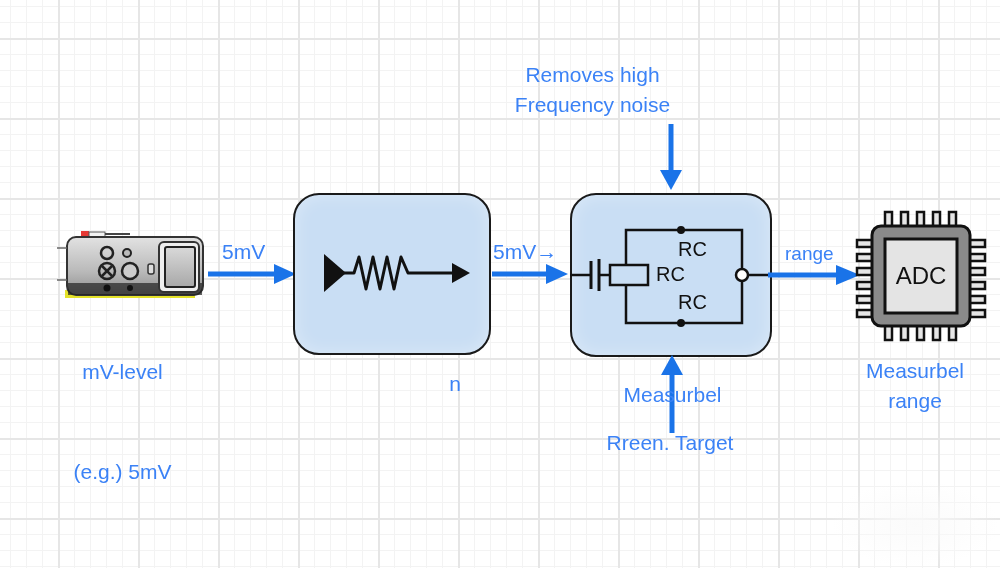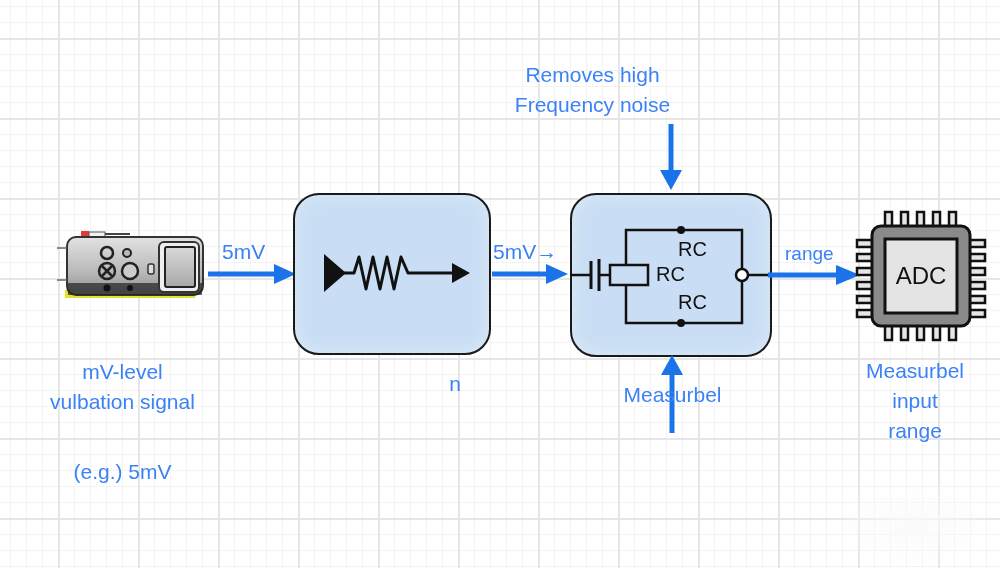--- a/index.html
+++ b/index.html
@@ -68,21 +68,20 @@
   <circle cx="75" cy="60" r="3" fill="#111"></circle>
   <rect x="93" y="36" width="6" height="10" rx="2" fill="#ddd" stroke="#333" stroke-width="1.5"></rect>
   <rect x="104" y="14" width="40" height="50" rx="5" fill="#eee" stroke="#333" stroke-width="2"></rect>
   <rect x="110" y="19" width="30" height="40" rx="2" fill="url(#gscreen)" stroke="#222" stroke-width="2"></rect>
   <line x1="2" y1="20" x2="12" y2="20" stroke="#666" stroke-width="1.5"></line>
   <line x1="2" y1="52" x2="12" y2="52" stroke="#666" stroke-width="1.5"></line>
 </svg>
 
 <div class="label" style="left:15px; top:357px; width:215px;">
   <div>mV-level</div>
-  <div>vulbation signal</div>
 </div>
 <div class="label" style="left:15px; top:457px; width:215px;">
   <div>(e.g.) 5mV</div>
 </div>
 
 <div class="label" style="left:222px; top:237px; width:60px; text-align:left;">5mV</div>
 <svg style="left:208px; top:264px;" width="90" height="20">
   <line x1="0" y1="10" x2="70" y2="10" stroke="#1a73e8" stroke-width="5"></line>
   <polygon points="66,0 88,10 66,20" fill="#1a73e8"></polygon>
 </svg>
@@ -121,20 +120,21 @@
   <text class="svgtext" x="108" y="116" font-size="20">RC</text>
 </svg>
 
 <svg style="left:659px; top:353px;" width="26" height="80">
   <polygon points="2,22 24,22 13,2" fill="#1a73e8"></polygon>
   <line x1="13" y1="20" x2="13" y2="80" stroke="#1a73e8" stroke-width="5"></line>
 </svg>
 
 <div class="label" style="left:610px; top:380px; width:125px; background:transparent;">Measurbel</div>
 <div class="label" style="left:510px; top:428px; width:320px;">
+  <div>Rreen. Target</div>
 </div>
 
 <div class="label small" style="left:785px; top:239px; width:70px; text-align:left;">range</div>
 <svg style="left:768px; top:265px;" width="95" height="20">
   <line x1="0" y1="10" x2="72" y2="10" stroke="#1a73e8" stroke-width="5"></line>
   <polygon points="68,0 92,10 68,20" fill="#1a73e8"></polygon>
 </svg>
 
 <svg style="left:857px; top:210px;" width="130" height="135" viewBox="0 0 130 135">
   <g fill="#e6e6e6" stroke="#111" stroke-width="2.5">
@@ -161,17 +161,16 @@
       <rect x="110" y="86" width="18" height="7"></rect>
       <rect x="110" y="100" width="18" height="7"></rect>
   </g>
   <rect x="15" y="16" width="98" height="100" rx="9" fill="#8a8a8a" stroke="#111" stroke-width="3"></rect>
   <rect x="28" y="29" width="72" height="74" fill="#e4e4e4" stroke="#111" stroke-width="3"></rect>
   <text class="svgtext" x="64" y="74" font-size="24" text-anchor="middle">ADC</text>
 </svg>
 
 <div class="label" style="left:850px; top:356px; width:130px;">
   <div>Measurbel</div>
-  <div>input</div>
   <div>range</div>
 </div>
 
 <div class="fade"></div>
 
 </body></html>

